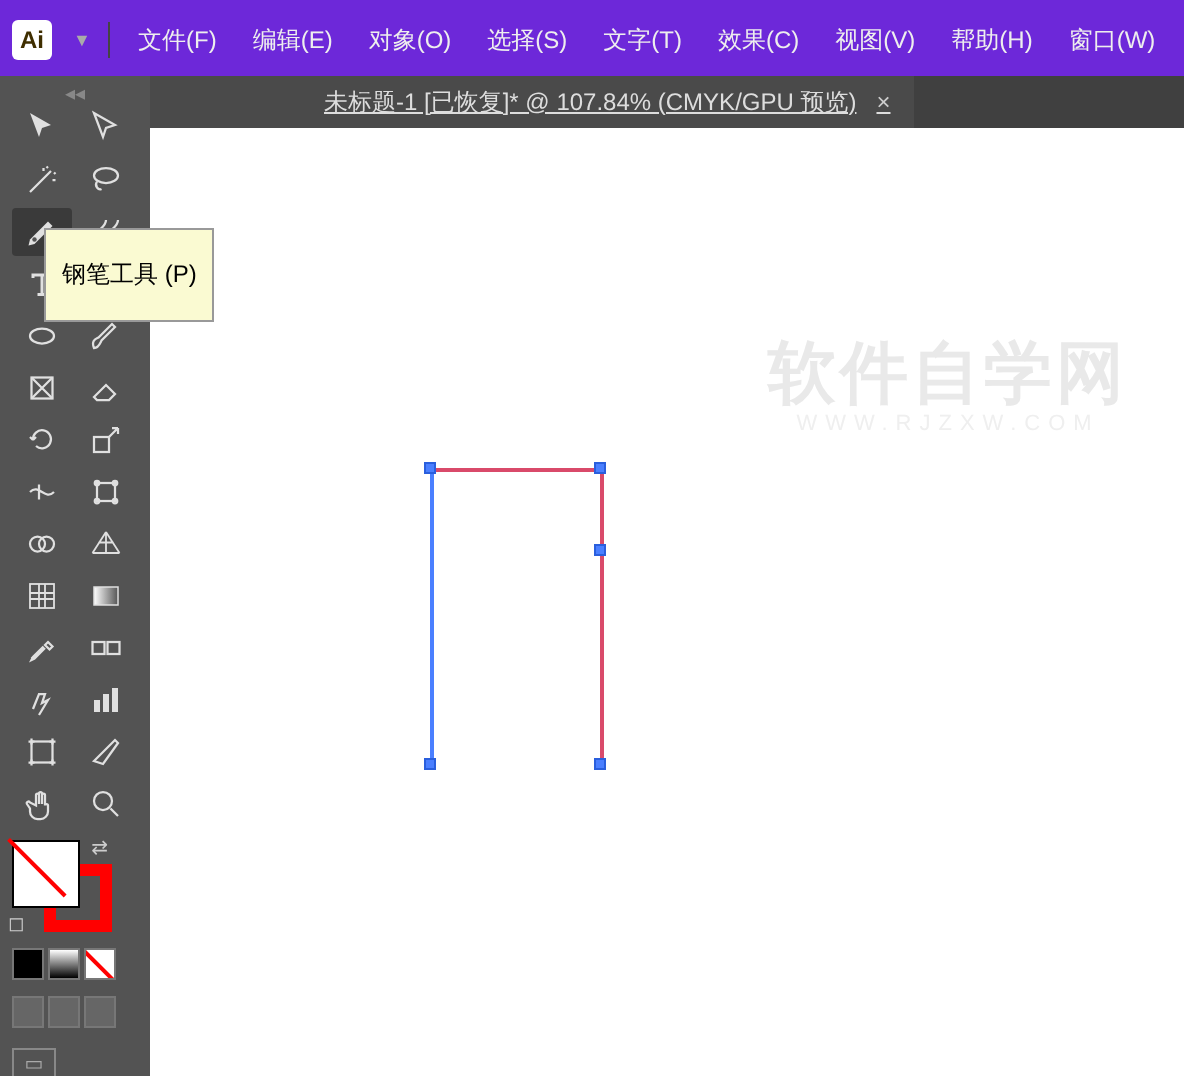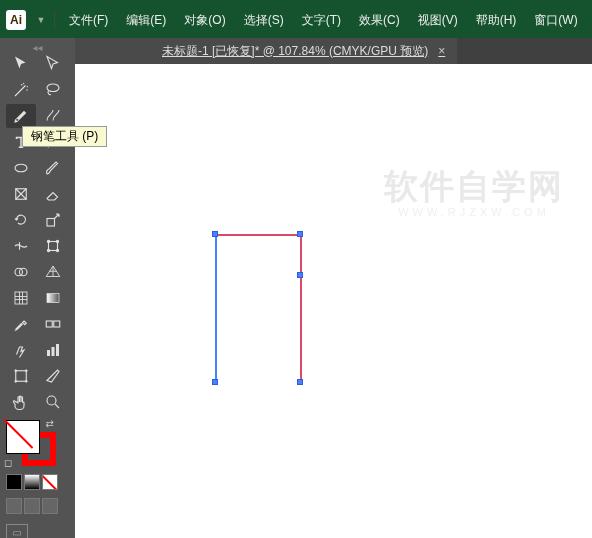--- a/index.html
+++ b/index.html
@@ -1,18 +1,18 @@
 <!DOCTYPE html>
 <html><head>
 <meta charset="utf-8">
 <style>
   * { margin: 0; padding: 0; box-sizing: border-box; }
   body { width: 592px; height: 538px; background: #4a4a4a; font-family: "Microsoft YaHei", sans-serif; font-size: 12px; color: #ddd; overflow: hidden; position: relative; }
 
-  .menubar { height: 40px; background: #14532d; display: flex; align-items: center; padding: 0 6px; gap: 2px; }
+  .menubar { height: 40px; background: #6d28d9; display: flex; align-items: center; padding: 0 6px; gap: 2px; }
   .app-icon { width: 20px; height: 20px; background: #fff; color: #3f2e00; font-weight: bold; font-size: 12px; display: flex; align-items: center; justify-content: center; border-radius: 3px; margin-right: 6px; }
   .menu-down { width: 14px; color: #aaa; font-size: 9px; text-align: center; }
   .menu-sep { width: 1px; height: 18px; background: #444; margin: 0 4px; }
   .menu-item { padding: 4px 8px; cursor: pointer; color: #eee; }
 
   .controlbar { height: 10px; background: #454545; border-top: 1px solid #333; border-bottom: 1px solid #333; }
 
   .tabbar { margin-left: 75px; height: 26px; display: flex; align-items: center; background: #404040; }
   .doc-tab { display: flex; align-items: center; height: 26px; padding: 0 12px; background: #4a4a4a; gap: 10px; }
   .tab-close { color: #ccc; cursor: pointer; }
@@ -45,21 +45,21 @@
 
   .watermark { position: absolute; top: 100px; right: 28px; text-align: center; pointer-events: none; }
   .wm-main { font-size: 34px; font-weight: bold; color: #e9e9e9; letter-spacing: 2px; font-family: "SimHei", sans-serif; }
   .wm-sub { font-size: 11px; color: #efefef; letter-spacing: 4px; margin-top: -4px; }
 
   .path { position: absolute; left: 140px; top: 170px; }
   .seg { position: absolute; background: #d94a6a; }
   .seg.selected { background: #4a7fff; }
   .anchor { position: absolute; width: 6px; height: 6px; background: #4a7fff; border: 1px solid #2a5fdd; }
 
-  .tooltip { position: absolute; top: 126px; left: 22px; background: #fafad2; color: #000; border: 1px solid #999; padding: 1px 8px; font-size: 12px; z-index: 50; }
+  .tooltip { position: absolute; top: 114px; left: 22px; background: #fafad2; color: #000; border: 1px solid #999; padding: 14px 8px; font-size: 12px; z-index: 50; }
 
   svg { width: 18px; height: 18px; }
 </style>
 </head>
 <body>
 
 <div class="menubar">
   <div class="app-icon">Ai</div>
   <div class="menu-down">▼</div>
   <div class="menu-sep"></div>

